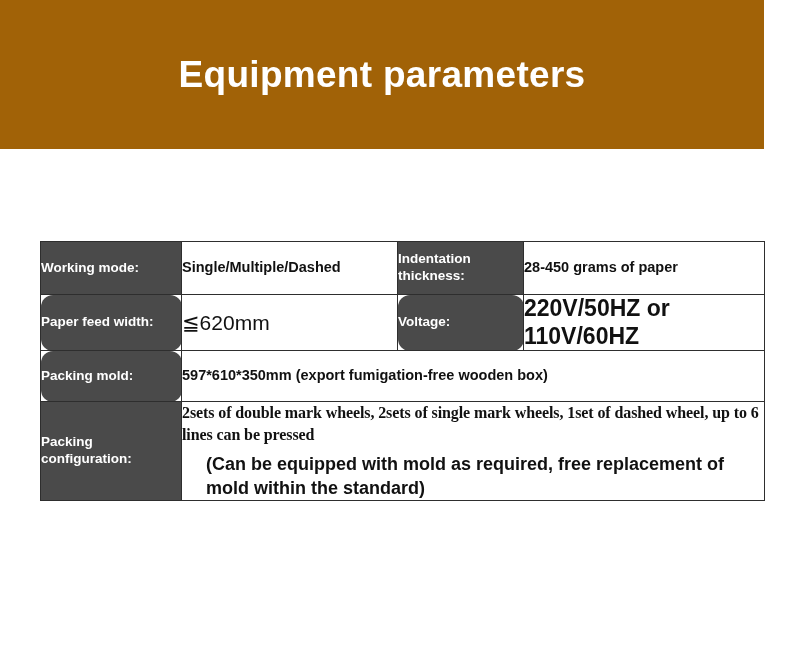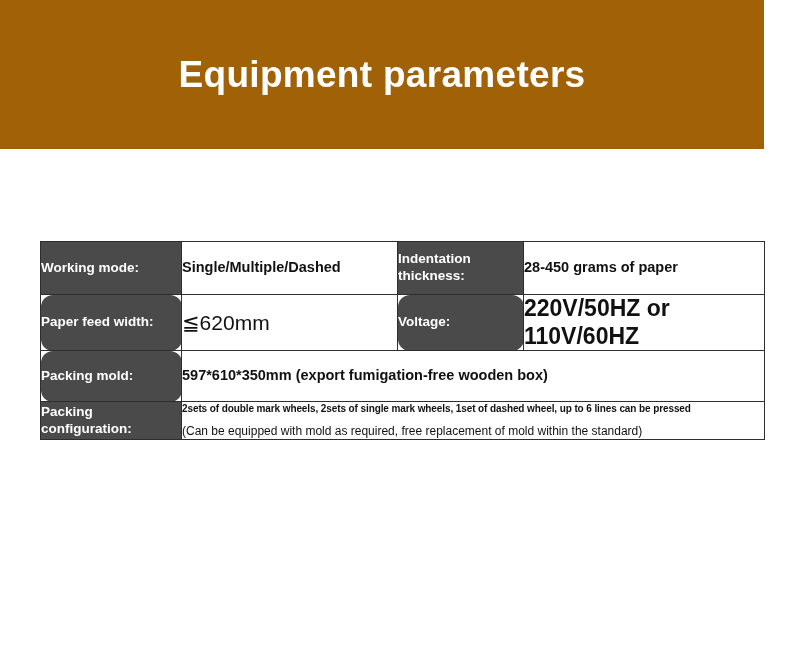--- a/index.html
+++ b/index.html
@@ -85,32 +85,34 @@
   .col-b { width: 215px; }
   .col-c { width: 125px; }
   .col-d { width: 240px; }
   .row-h1 { height: 52px; }
   .row-h2 { height: 50px; border-radius: 12px; }
   .cfg-cell {
     background: #ffffff;
     padding: 8px 10px 10px 12px;
   }
   .cfg-small {
-    font-size: 10px;
+    font-size: 16px;
     font-weight: bold;
     color: #111111;
     line-height: 1.35;
     letter-spacing: -0.1px;
+    font-family: Liberation Serif, serif;
   }
   .cfg-big {
-    font-size: 12px;
-    font-weight: normal;
+    font-size: 18px;
+    font-weight: bold;
     color: #111111;
     line-height: 1.3;
     margin-top: 8px;
+    padding-left: 24px;
   }
 </style>
 </head>
 <body>
 
 <div class="page">
 
   <div class="header-band">
     <div class="header-title">Equipment parameters</div>
   </div>

